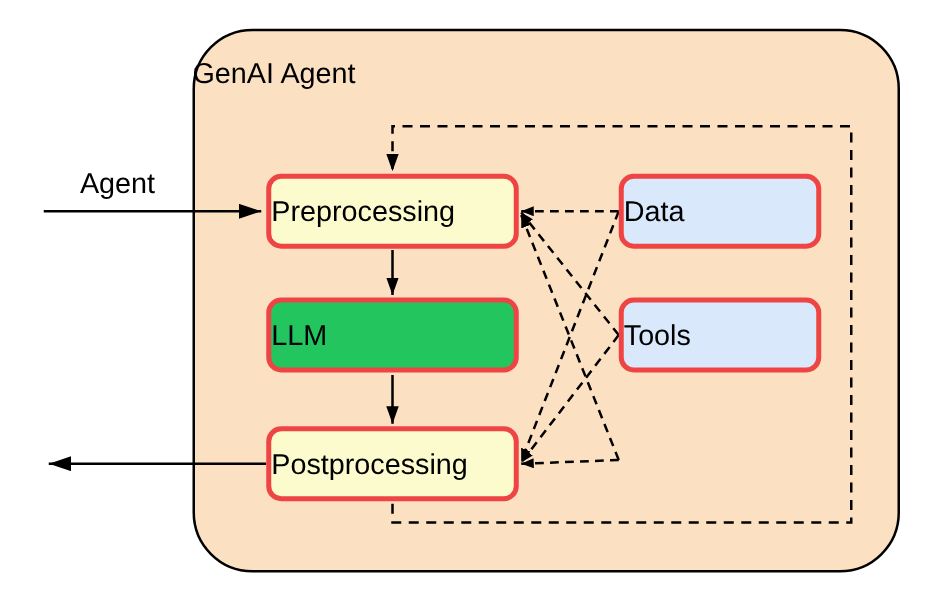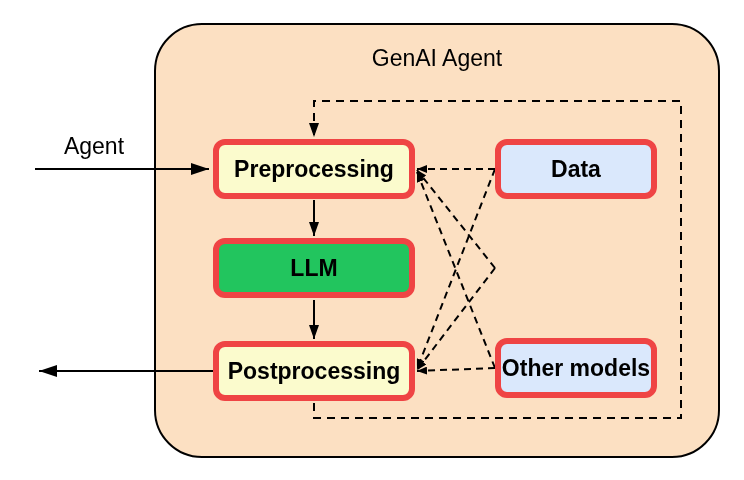--- a/index.html
+++ b/index.html
@@ -18,43 +18,42 @@
     width: 566px; height: 435px;
     box-sizing: border-box;
     background: #FCE0C2;
     border: 2px solid #000000;
     border-radius: 48px;
   }
   .container-title {
     position: absolute;
     left: 154px; top: 44px;
     width: 566px; height: 28px;
-    text-align: center;
+    text-align: left;
     font-size: 23px;
     line-height: 28px;
   }
   .ext-label {
     position: absolute;
     left: 39px; top: 132px;
     width: 110px; height: 28px;
     text-align: center;
     font-size: 23px;
     line-height: 28px;
   }
   .node {
     position: absolute;
     box-sizing: border-box;
-    border: 6px solid #ef4444;
+    border: 4px solid #ef4444;
     border-radius: 12px;
     display: flex;
     align-items: center;
-    justify-content: center;
+    justify-content: flex-start;
     font-size: 23px;
     z-index: 3;
-    font-weight: bold;
   }
   .proc   { background: #FBFBCD; left: 213px; width: 202px; height: 60px; }
   .llm    { background: #22c55e; left: 213px; width: 202px; height: 60px; }
   .res    { background: #DAE8FC; left: 495px; width: 162px; height: 60px; }
   #node-preprocessing  { top: 139px; }
   #node-llm            { top: 238px; }
   #node-postprocessing { top: 341px; }
   #node-data           { top: 139px; }
   #node-tools          { top: 238px; }
   #node-other-models   { top: 338px; }
@@ -108,17 +107,17 @@
   </div>
   <div class="node llm" id="node-llm">
     <span>LLM</span>
   </div>
   <div class="node res" id="node-data">
     <span>Data</span>
   </div>
   <div class="node proc" id="node-postprocessing">
     <span>Postprocessing</span>
   </div>
-  <div class="node res" id="node-other-models">
-    <span>Other models</span>
+  <div class="node res" id="node-tools">
+    <span>Tools</span>
   </div>
 
 </div>
 
 </body></html>

